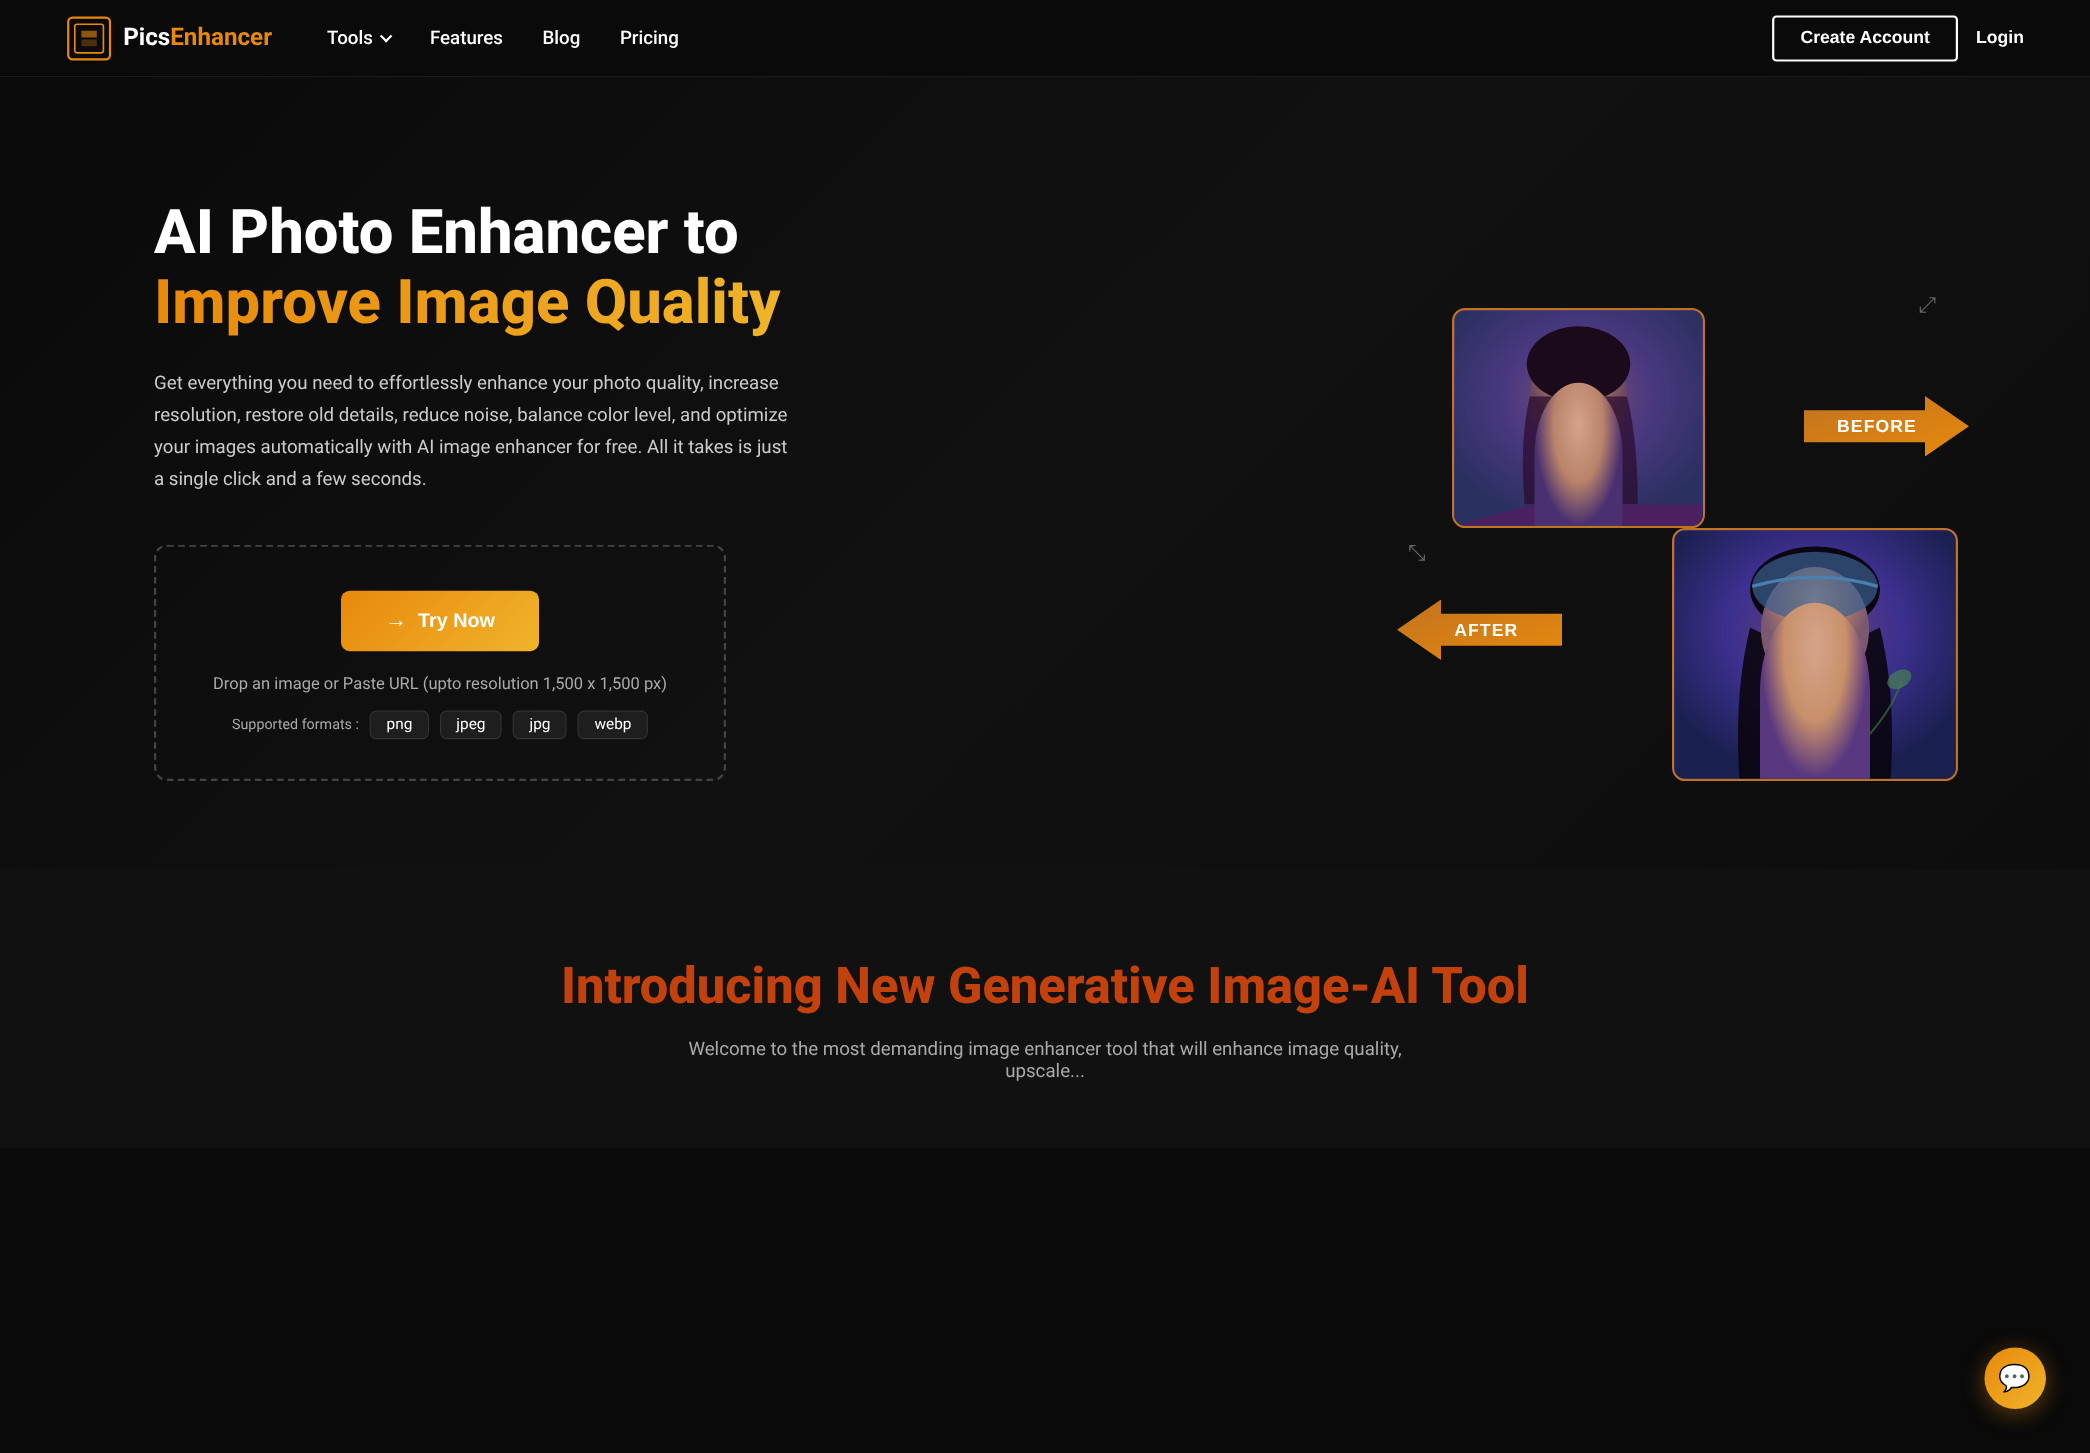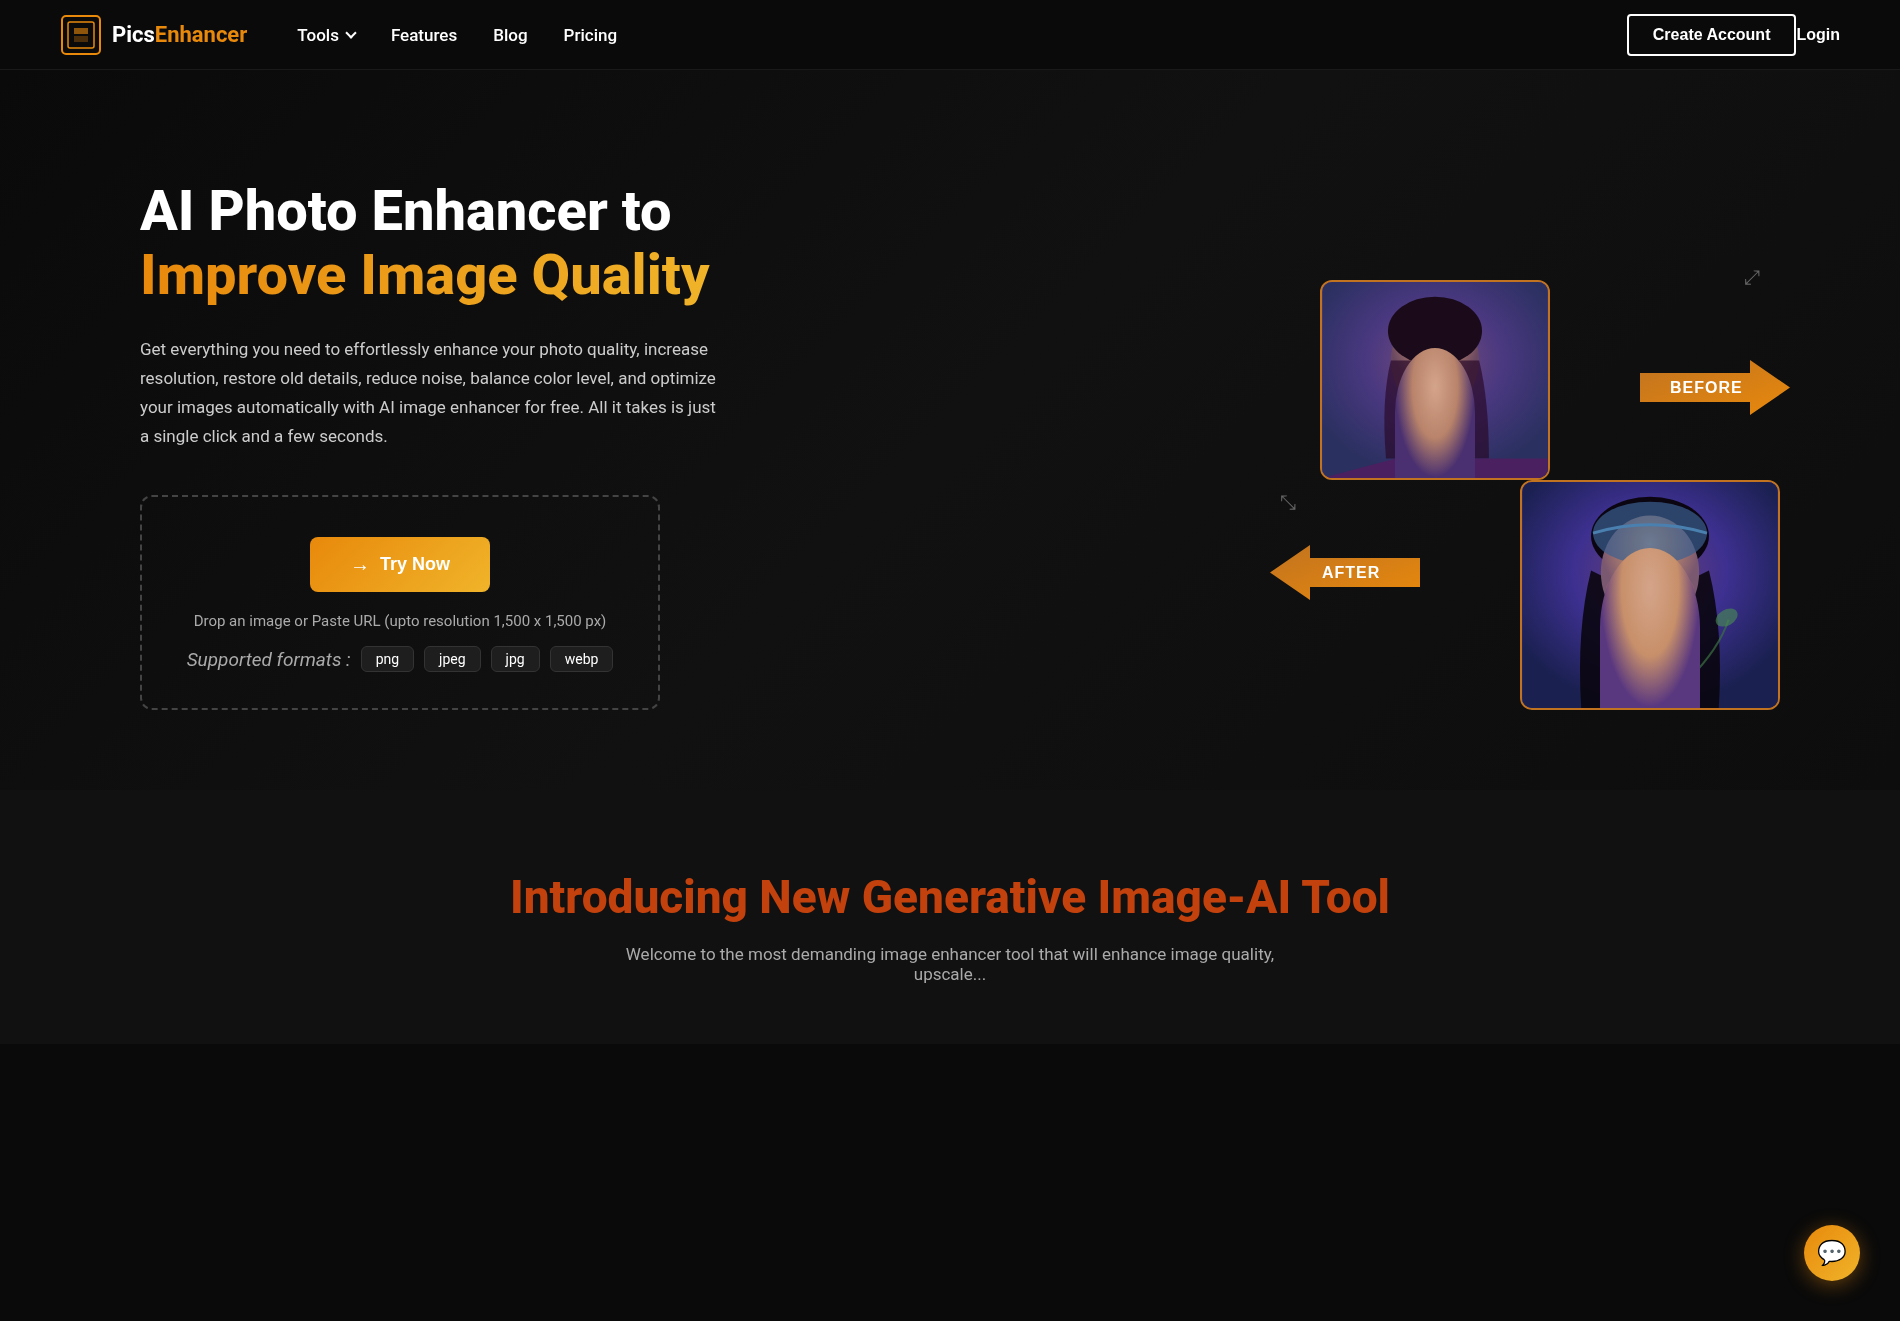--- a/index.html
+++ b/index.html
@@ -56,20 +56,21 @@
       text-decoration: none;
       font-size: 17px;
       font-weight: 500;
       display: flex;
       align-items: center;
       gap: 4px;
     }
     .nav-right {
       display: flex;
       align-items: center;
+      gap: 16px;
     }
     .btn-create {
       background: transparent;
       border: 2px solid #fff;
       color: #fff;
       padding: 10px 24px;
       font-size: 16px;
       font-weight: 600;
       cursor: pointer;
       border-radius: 4px;
@@ -152,22 +153,21 @@
     }
     .formats-row {
       display: flex;
       align-items: center;
       justify-content: center;
       gap: 10px;
       flex-wrap: wrap;
     }
     .formats-label {
       color: #aaa;
-      font-size: 19px;
-      font-style: italic;
+      font-size: 13px;
     }
     .format-badge {
       background: #1e1e1e;
       border: 1px solid #333;
       color: #fff;
       padding: 4px 14px;
       border-radius: 6px;
       font-size: 14px;
     }
 

